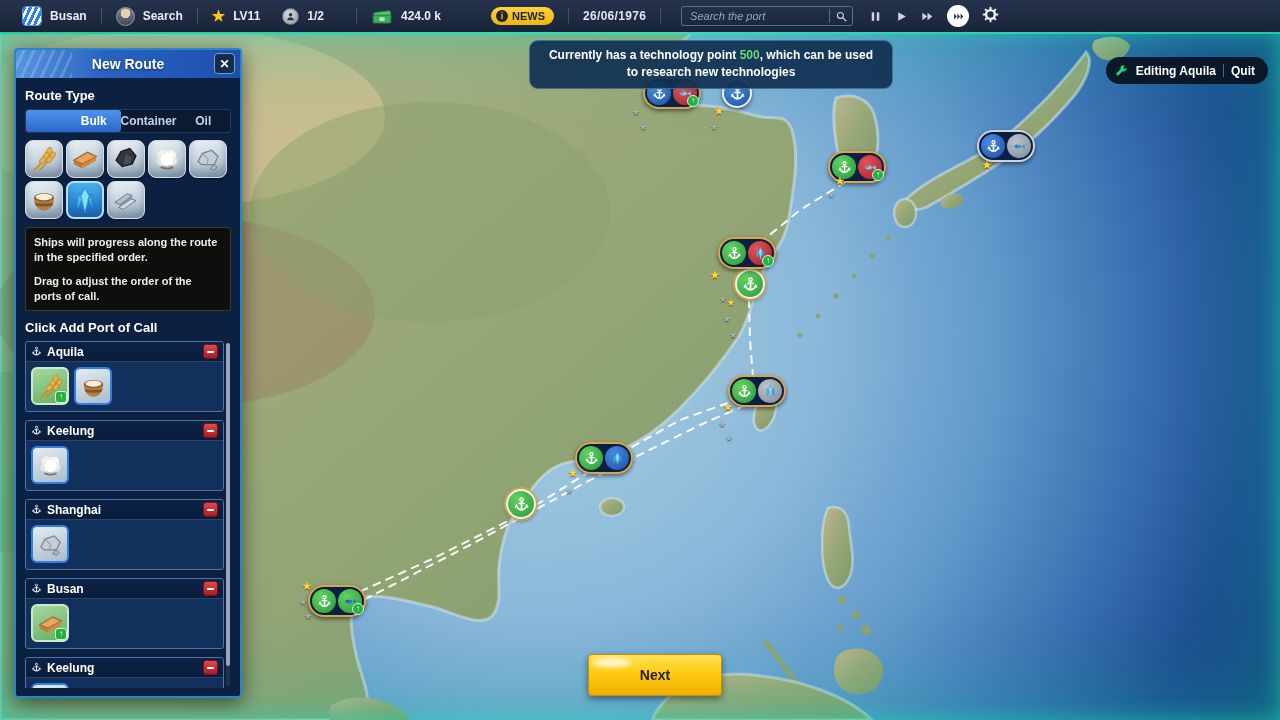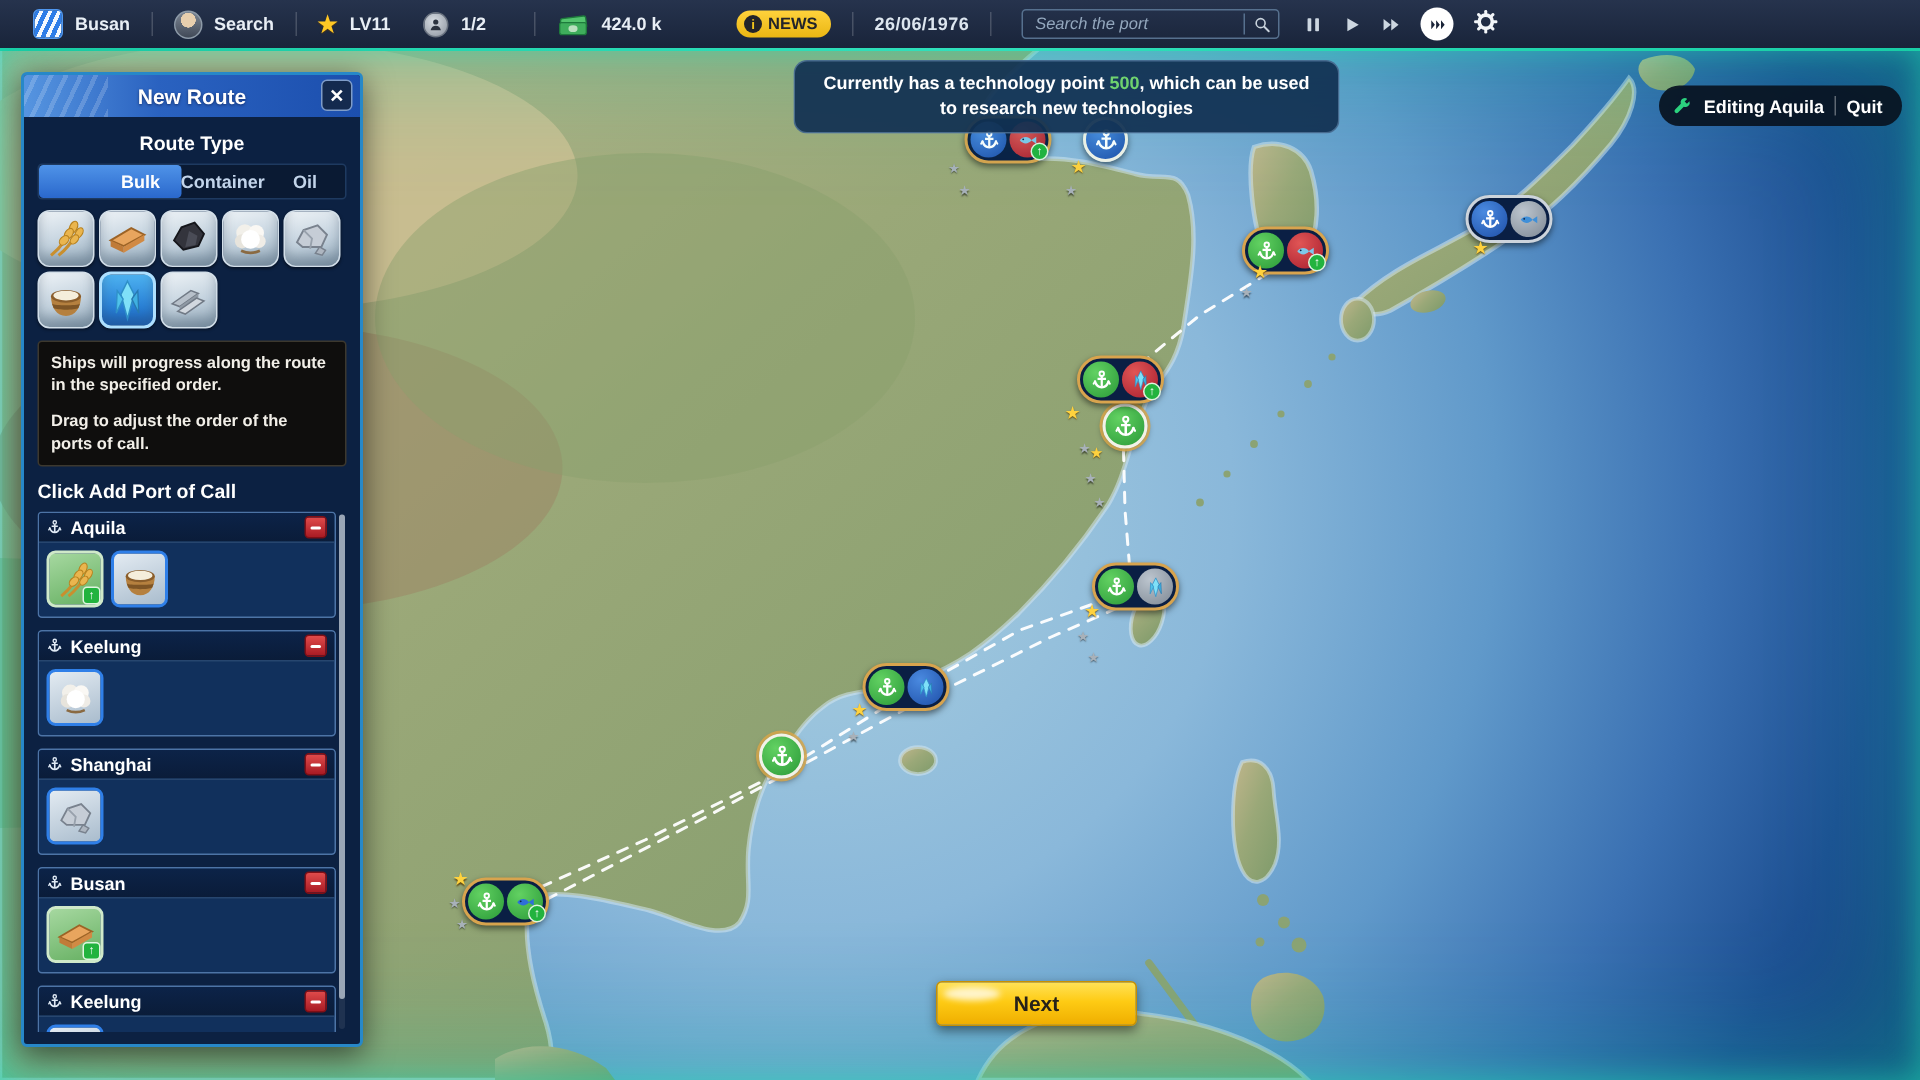--- a/index.html
+++ b/index.html
@@ -84,42 +84,42 @@
   .tooltip .tp { color:#6fd36f; }
 
   
   .editpill { position:absolute; top:57px; right:12px; height:27px; z-index:60;
     background:rgba(8,20,34,.94); border-radius:14px; display:flex; align-items:center;
     padding:0 13px 0 9px; gap:7px; color:#fff; font-size:12px; font-weight:bold; cursor:pointer; }
   .editpill svg { width:14px; height:14px; }
   .editpill .ediv { width:1px; height:13px; background:rgba(255,255,255,.35); }
 
   
-  .next-btn { position:absolute; left:624px; top:654px; width:134px; height:30px; z-index:45;
+  .next-btn { position:absolute; left:588px; top:654px; width:134px; height:42px; z-index:45;
     background:linear-gradient(180deg,#ffe257 0%, #fecb14 45%, #efae00 100%);
     border:1px solid #c78f00; border-radius:4px; color:#26221a; font-size:14px; font-weight:bold;
     display:grid; place-items:center; box-shadow:0 3px 7px rgba(0,0,0,.45); cursor:pointer; overflow:hidden; }
   .next-btn::before { content:''; position:absolute; left:4px; top:3px; width:38px; height:9px;
     background:rgba(255,255,255,.75); border-radius:50%; filter:blur(2px); }
 
   
   .panel { position:absolute; left:14px; top:48px; width:228px; height:650px; z-index:50;
     background:#0c2142; border:2px solid #2788c8; border-radius:4px;
     box-shadow:0 5px 20px rgba(0,0,0,.55); display:flex; flex-direction:column; }
   .p-head { position:relative; height:28px; flex:none; border-radius:2px 2px 0 0;
     background:linear-gradient(90deg,#5695e0 0%, #2a62c0 40%, #1c4fae 100%);
     display:grid; place-items:center; }
   .p-head::before { content:''; position:absolute; left:0; top:0; bottom:0; width:56px; opacity:.5;
     background:repeating-linear-gradient(115deg, transparent 0 6px, rgba(255,255,255,.35) 6px 9px); }
   .p-title { color:#fff; font-size:14px; font-weight:bold; text-shadow:0 1px 2px rgba(0,0,30,.5); }
   .p-close { position:absolute; right:5px; top:3px; width:21px; height:21px; background:#142a4e;
     border:1px solid #7e9cc8; border-radius:4px; color:#fff; font-size:12px; font-weight:bold;
     display:grid; place-items:center; cursor:pointer; line-height:1; }
   .p-body { flex:1; padding:6px 9px 8px; display:flex; flex-direction:column; overflow:hidden; }
-  .p-label { color:#fff; font-size:13px; font-weight:bold; margin:4px 0 6px;text-align:center; }
+  .p-label { color:#fff; font-size:13px; font-weight:bold; margin:4px 0 6px; }
   .tabs { display:flex; height:24px; flex:none; background:#0a1a33; border:1px solid #1e3a60; border-radius:3px; }
   .tab { flex:1; display:grid; place-items:center; font-size:12px; font-weight:bold; color:#c2d4ea; cursor:pointer; }
   .tab.sel { background:linear-gradient(180deg,#4f93e8,#2a68cc); border-radius:3px; color:#fff;padding-left:41px; }
   .tiles { margin-top:7px; flex:none; display:flex; flex-wrap:wrap; gap:3px; }
   .tile { width:38px; height:38px; border-radius:8px; cursor:pointer; position:relative;
     background:linear-gradient(165deg,#eef3f7 0%, #c3d2de 55%, #93a9ba 100%);
     border:1px solid #d2dee8; box-shadow:inset 0 -6px 8px rgba(55,75,95,.35), 0 1px 2px rgba(0,0,0,.4);
     display:grid; place-items:center; }
   .tile svg { width:30px; height:30px; }
   .tile.sel { background:linear-gradient(180deg,#4db2f0,#1565c8); border:2px solid #aee0ff; }

